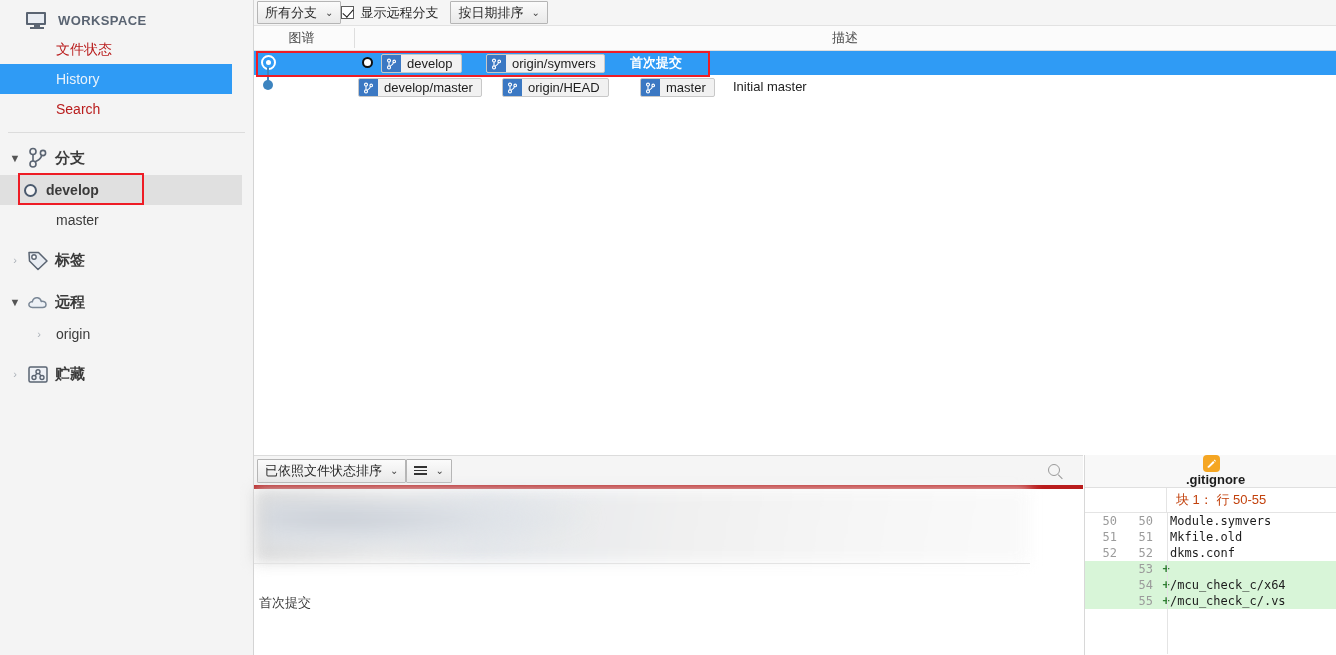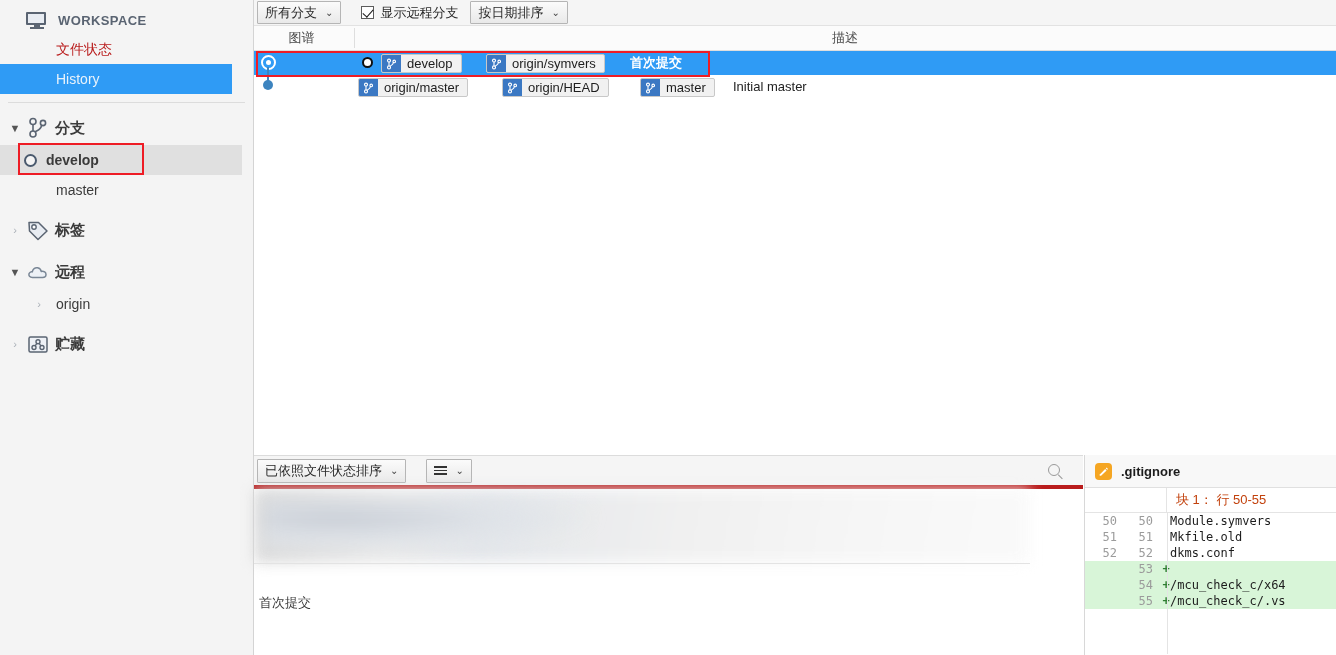--- a/index.html
+++ b/index.html
@@ -67,21 +67,21 @@
   
   .main{position:absolute;left:254px;top:0;width:1082px;height:655px;background:#fff;}
 
   .toolbar{
     height:26px;background:#f5f5f5;border-bottom:1px solid #e2e2e2;
     display:flex;align-items:center;padding-left:3px;box-sizing:border-box;
   }
   .tb-btn{
     height:21px;border:1px solid #b5b5b5;background:linear-gradient(#fbfbfb,#e9e9e9);
     display:flex;align-items:center;padding:0 7px;font-size:13px;color:#2a2a2a;
-    border-radius:1px;margin-right:20px;cursor:default;white-space:nowrap;
+    border-radius:1px;margin-right:0;cursor:default;white-space:nowrap;
   }
   .tb-btn .cv{margin-left:8px;font-size:10px;color:#444;}
   .tb-check{display:flex;align-items:center;margin-right:12px;font-size:13px;color:#2a2a2a;cursor:default;white-space:nowrap;}
   .cbox{
     width:13px;height:13px;border:1px solid #5c5c5c;background:#fff;margin-right:6px;
     position:relative;box-sizing:border-box;flex:0 0 auto;
   }
   .cbox:after{
     content:"";position:absolute;left:3px;top:0px;width:5px;height:9px;
     border:solid #1a1a1a;border-width:0 1.6px 1.6px 0;transform:rotate(42deg);
@@ -156,21 +156,21 @@
     position:absolute;left:10px;top:44px;width:330px;height:52px;
     background:radial-gradient(ellipse at 22% 35%,#c9ced6 0%,#dfe3e8 45%,rgba(240,240,240,0) 72%);
     filter:blur(8px);
   }
   .blur-sep{position:absolute;left:0;top:107px;width:776px;height:1px;background:#e3e3e3;}
   .commit-msg{position:absolute;left:5px;top:138px;font-size:13px;color:#3a3a3a;}
 
   .b-right{position:absolute;left:830px;top:0;width:252px;height:200px;background:#fff;border-left:1px solid #d8d8d8;box-sizing:border-box;}
   .file-hdr{
     height:33px;display:flex;align-items:center;padding-left:10px;
-    background:#f8f8f8;border-bottom:1px solid #e0e0e0;box-sizing:border-box;
+    background:#f8f8f8;border-bottom:1px solid #e0e0e0;box-sizing:border-box;flex-direction:column;
   }
   .file-ico{
     width:17px;height:17px;border-radius:4px;background:#f5a623;flex:0 0 auto;
     display:flex;align-items:center;justify-content:center;margin-right:9px;
   }
   .file-name{font-size:13px;font-weight:bold;color:#1c1c1c;}
 
   .hunk-row{height:25px;display:flex;align-items:center;border-bottom:1px solid #e4e4e4;box-sizing:border-box;}
   .hunk-gut{width:82px;height:100%;border-right:1px solid #e4e4e4;box-sizing:border-box;}
   .hunk-lbl{padding-left:9px;font-size:13px;color:#c2410c;white-space:nowrap;}
@@ -196,20 +196,21 @@
       <span class="monitor-ico">
         <span class="scr"></span>
           <span class="stand"></span>
           <span class="base"></span>
       </span>
       <span class="label">WORKSPACE</span>
     </div>
 
     <div class="nav-item">文件状态</div>
     <div class="nav-item selected">History</div>
+    <div class="nav-item">Search</div>
 
     <div class="sb-sep"></div>
 
     <div class="grp">
       <span class="tw">▼</span>
       <span class="gicon branch-ico">
         <svg width="24" height="22" viewBox="0 0 24 22">
           <circle cx="7" cy="4.5" r="3" fill="none" stroke="#5a6472" stroke-width="1.6"></circle>
           <circle cx="7" cy="17" r="3" fill="none" stroke="#5a6472" stroke-width="1.6"></circle>
           <circle cx="17" cy="6" r="2.6" fill="none" stroke="#5a6472" stroke-width="1.6"></circle>
@@ -335,21 +336,21 @@
         <span class="chip" style="left:104px;top:3px;">
           <span class="cic">
             <svg width="11" height="12" viewBox="0 0 11 12">
               <circle cx="3" cy="2.6" r="1.5" fill="none" stroke="#fff" stroke-width="1.1"></circle>
               <circle cx="3" cy="9.4" r="1.5" fill="none" stroke="#fff" stroke-width="1.1"></circle>
               <circle cx="8.2" cy="3.4" r="1.3" fill="none" stroke="#fff" stroke-width="1.1"></circle>
               <path d="M3 4.2 L3 7.8" stroke="#fff" stroke-width="1.1" fill="none"></path>
               <path d="M7.4 4.6 C7 7 5 7.4 3.9 8.4" stroke="#fff" stroke-width="1.1" fill="none"></path>
             </svg>
           </span>
-          <span class="ctx">origin/master</span>
+          <span class="ctx">develop/master</span>
         </span>
 
         <span class="chip" style="left:248px;top:3px;">
           <span class="cic">
             <svg width="11" height="12" viewBox="0 0 11 12">
               <circle cx="3" cy="2.6" r="1.5" fill="none" stroke="#fff" stroke-width="1.1"></circle>
               <circle cx="3" cy="9.4" r="1.5" fill="none" stroke="#fff" stroke-width="1.1"></circle>
               <circle cx="8.2" cy="3.4" r="1.3" fill="none" stroke="#fff" stroke-width="1.1"></circle>
               <path d="M3 4.2 L3 7.8" stroke="#fff" stroke-width="1.1" fill="none"></path>
               <path d="M7.4 4.6 C7 7 5 7.4 3.9 8.4" stroke="#fff" stroke-width="1.1" fill="none"></path>

